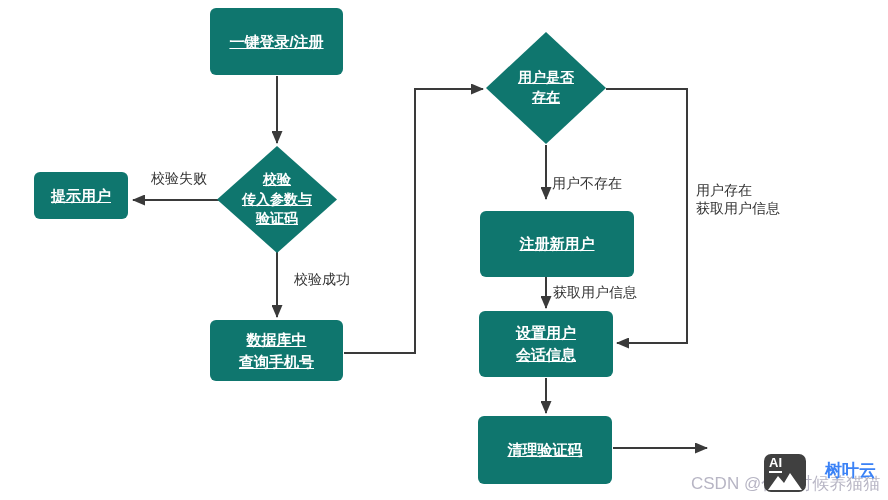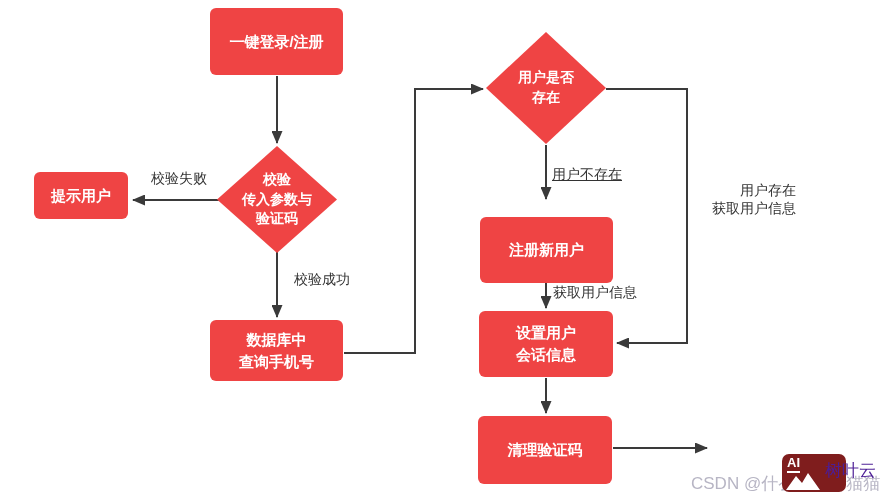--- a/index.html
+++ b/index.html
@@ -13,99 +13,100 @@
   }
   .edges {
     position: absolute;
     left: 0; top: 0;
     z-index: 1;
     pointer-events: none;
   }
   .node {
     position: absolute;
     z-index: 2;
-    background: #ef4444;
+    background: #0f766e;
     color: #ffffff;
     display: flex;
     align-items: center;
     justify-content: center;
     text-align: center;
     white-space: pre-line;
     font-weight: bold;
     font-size: 15px;
     line-height: 1.45;
     border-radius: 6px;
+    text-decoration: underline;
   }
   .node.diamond {
     border-radius: 0;
     clip-path: polygon(50% 0, 100% 50%, 50% 100%, 0 50%);
     font-size: 14px;
     line-height: 1.4;
   }
   .node.circle {
     border-radius: 50%;
     font-size: 13px;
     line-height: 1.4;
   }
   #node-login       { left: 210px; top: 8px;   width: 133px; height: 67px; }
   #node-verify      { left: 217px; top: 146px; width: 120px; height: 107px; }
   #node-prompt-user { left: 34px;  top: 172px; width: 94px;  height: 47px; }
   #node-query-db    { left: 210px; top: 320px; width: 133px; height: 61px; }
   #node-user-exists { left: 486px; top: 32px;  width: 120px; height: 112px; }
-  #node-register    { left: 480px; top: 217px; width: 133px; height: 66px; }
+  #node-register    { left: 480px; top: 211px; width: 154px; height: 66px; }
   #node-set-session { left: 479px; top: 311px; width: 134px; height: 66px; }
   #node-clear-code  { left: 478px; top: 416px; width: 134px; height: 68px; }
   #node-return-success { left: 711px; top: 419px; width: 65px; height: 64px; }
 
   .edge-label {
     position: absolute;
     z-index: 3;
     color: #333333;
     font-size: 14px;
     white-space: pre-line;
   }
   #label-verify-fail    { left: 143px; top: 170px; width: 72px; text-align: center; }
   #label-verify-ok      { left: 294px; top: 271px; text-align: right; }
-  #label-user-not-exist { left: 552px; top: 166px; text-decoration: underline; }
+  #label-user-not-exist { left: 552px; top: 175px; }
   #label-get-user-info  { left: 553px; top: 284px; }
-  #label-user-exist     { left: 696px; top: 182px; width: 100px; text-align: right; }
+  #label-user-exist     { left: 696px; top: 182px; width: 100px; text-align: left; }
 
   .watermark-csdn {
     position: absolute;
     z-index: 4;
     left: 691px; top: 472px;
     font-size: 17px;
     color: #b7b5c4;
     white-space: nowrap;
   }
   .ai-logo {
     position: absolute;
     z-index: 5;
-    left: 782px; top: 454px;
-    width: 64px; height: 38px;
-    background: #7f1d1d;
+    left: 764px; top: 454px;
+    width: 42px; height: 38px;
+    background: #404040;
     border-radius: 7px;
   }
   .ai-logo .ai-text {
     position: absolute;
     left: 5px; top: 1px;
     color: #ffffff;
     font-weight: bold;
     font-size: 13px;
     border-bottom: 2px solid #ffffff;
     line-height: 1.25;
   }
   .ai-logo svg { position: absolute; left: 0; bottom: 0; }
   .brand-text {
     position: absolute;
     z-index: 6;
     left: 825px; top: 459px;
     font-size: 17px;
-    font-weight: normal;
-    color: #4c1d95;
+    font-weight: bold;
+    color: #3b82f6;
     white-space: nowrap;
   }
 </style>
 </head>
 <body>
 
 <div class="canvas">
 
   <svg class="edges" width="888" height="500">
     <defs>

